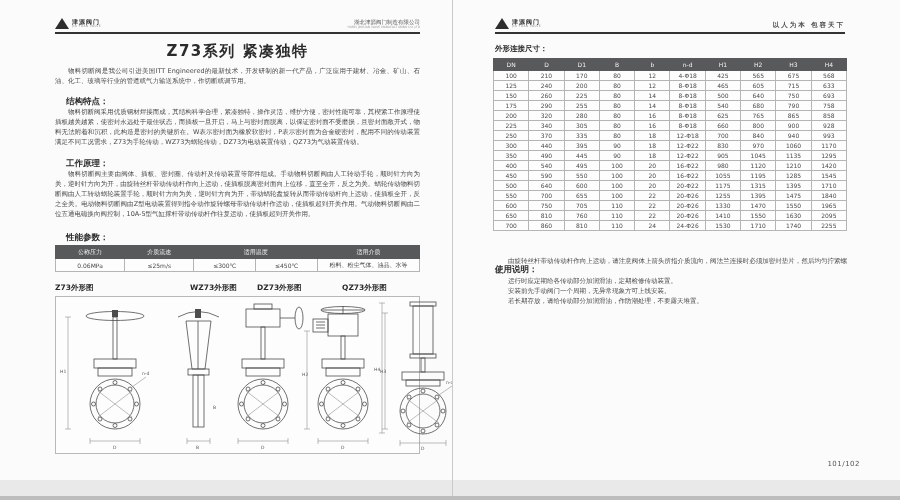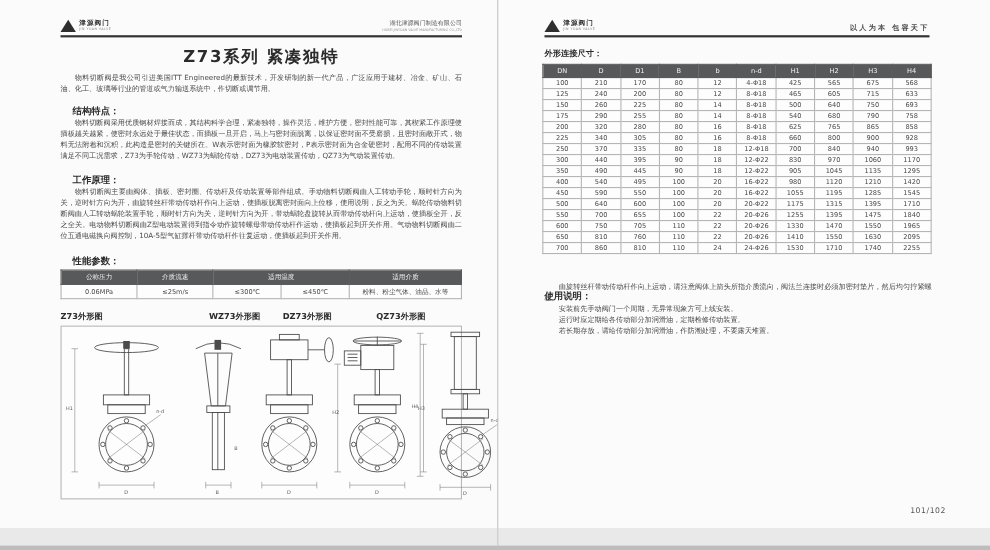--- a/index.html
+++ b/index.html
@@ -74,21 +74,21 @@
     <div class="hdr-rule" style="left:55px; top:32px; width:365px;"></div>
 
     <div class="doc-title">Z73系列 紧凑独特</div>
 
     <div class="para" style="top:66px;">物料切断阀是我公司引进美国ITT Engineered的最新技术，开发研制的新一代产品，广泛应用于建材、冶金、矿山、石油、化工、玻璃等行业的管道或气力输送系统中，作切断或调节用。</div>
 
     <div class="sec-h" style="top:96px;">结构特点：</div>
     <div class="para" style="top:107px;">物料切断阀采用优质钢材焊接而成，其结构科学合理，紧凑独特，操作灵活，维护方便，密封性能可靠，其楔紧工作原理使插板越关越紧，使密封永远处于最佳状态，而插板一旦开启，马上与密封面脱离，以保证密封面不受磨损，且密封面敞开式，物料无法附着和沉积，此构造是密封的关键所在。W表示密封面为橡胶软密封，P表示密封面为合金硬密封，配用不同的传动装置满足不同工况需求，Z73为手轮传动，WZ73为蜗轮传动，DZ73为电动装置传动，QZ73为气动装置传动。</div>
 
     <div class="sec-h" style="top:158px;">工作原理：</div>
-    <div class="para" style="top:169px;">物料切断阀主要由阀体、插板、密封圈、传动杆及传动装置等部件组成。手动物料切断阀由人工转动手轮，顺时针方向为关，逆时针方向为开，由旋转丝杆带动传动杆作向上运动，使插板脱离密封面向上位移，使用说明，反之为关。蜗轮传动物料切断阀由人工转动蜗轮装置手轮，顺时针方向为关，逆时针方向为开，带动蜗轮盘旋转从而带动传动杆向上运动，使插板全开，反之全关。电动物料切断阀由Z型电动装置得到指令动作旋转螺母带动传动杆作运动，使插板起到开关作用。气动物料切断阀由二位五通电磁换向阀控制，10A-5型气缸撑杆带动传动杆作往复运动，使插板起到开关作用。</div>
+    <div class="para" style="top:169px;">物料切断阀主要由阀体、插板、密封圈、传动杆及传动装置等部件组成。手动物料切断阀由人工转动手轮，顺时针方向为关，逆时针方向为开，由旋转丝杆带动传动杆作向上运动，使插板脱离密封面向上位移，直至全开，反之为关。蜗轮传动物料切断阀由人工转动蜗轮装置手轮，顺时针方向为关，逆时针方向为开，带动蜗轮盘旋转从而带动传动杆向上运动，使插板全开，反之全关。电动物料切断阀由Z型电动装置得到指令动作旋转螺母带动传动杆作运动，使插板起到开关作用。气动物料切断阀由二位五通电磁换向阀控制，10A-5型气缸撑杆带动传动杆作往复运动，使插板起到开关作用。</div>
 
     <div class="sec-h" style="top:232px;">性能参数：</div>
 
     <table class="perf-table">
       <colgroup>
           <col style="width:19%">
           <col style="width:19%">
           <col style="width:17%">
           <col style="width:17%">
           <col style="width:28%">
@@ -491,22 +491,22 @@
             <td>1710</td>
             <td>1740</td>
             <td>2255</td>
           </tr>
         </tbody>
     </table>
 
     <div class="usage-h">使用说明：</div>
     <div class="instructions">
         <div class="instr-line">由旋转丝杆带动传动杆作向上运动，请注意阀体上箭头所指介质流向，阀法兰连接时必须加密封垫片，然后均匀拧紧螺栓。</div>
+        <div class="instr-line">运行时应定期给各传动部分加润滑油，定期检修传动装置。</div>
         <div class="instr-line">安装前先手动阀门一个周期，无异常现象方可上线安装。</div>
-        <div class="instr-line">运行时应定期给各传动部分加润滑油，定期检修传动装置。</div>
         <div class="instr-line">若长期存放，请给传动部分加润滑油，作防潮处理，不要露天堆置。</div>
       </div>
 
     <div class="page-num">101/102</div>
   </div>
 
   <div class="divider"></div>
   <div class="bottom-strip"></div>
 </div>
 

